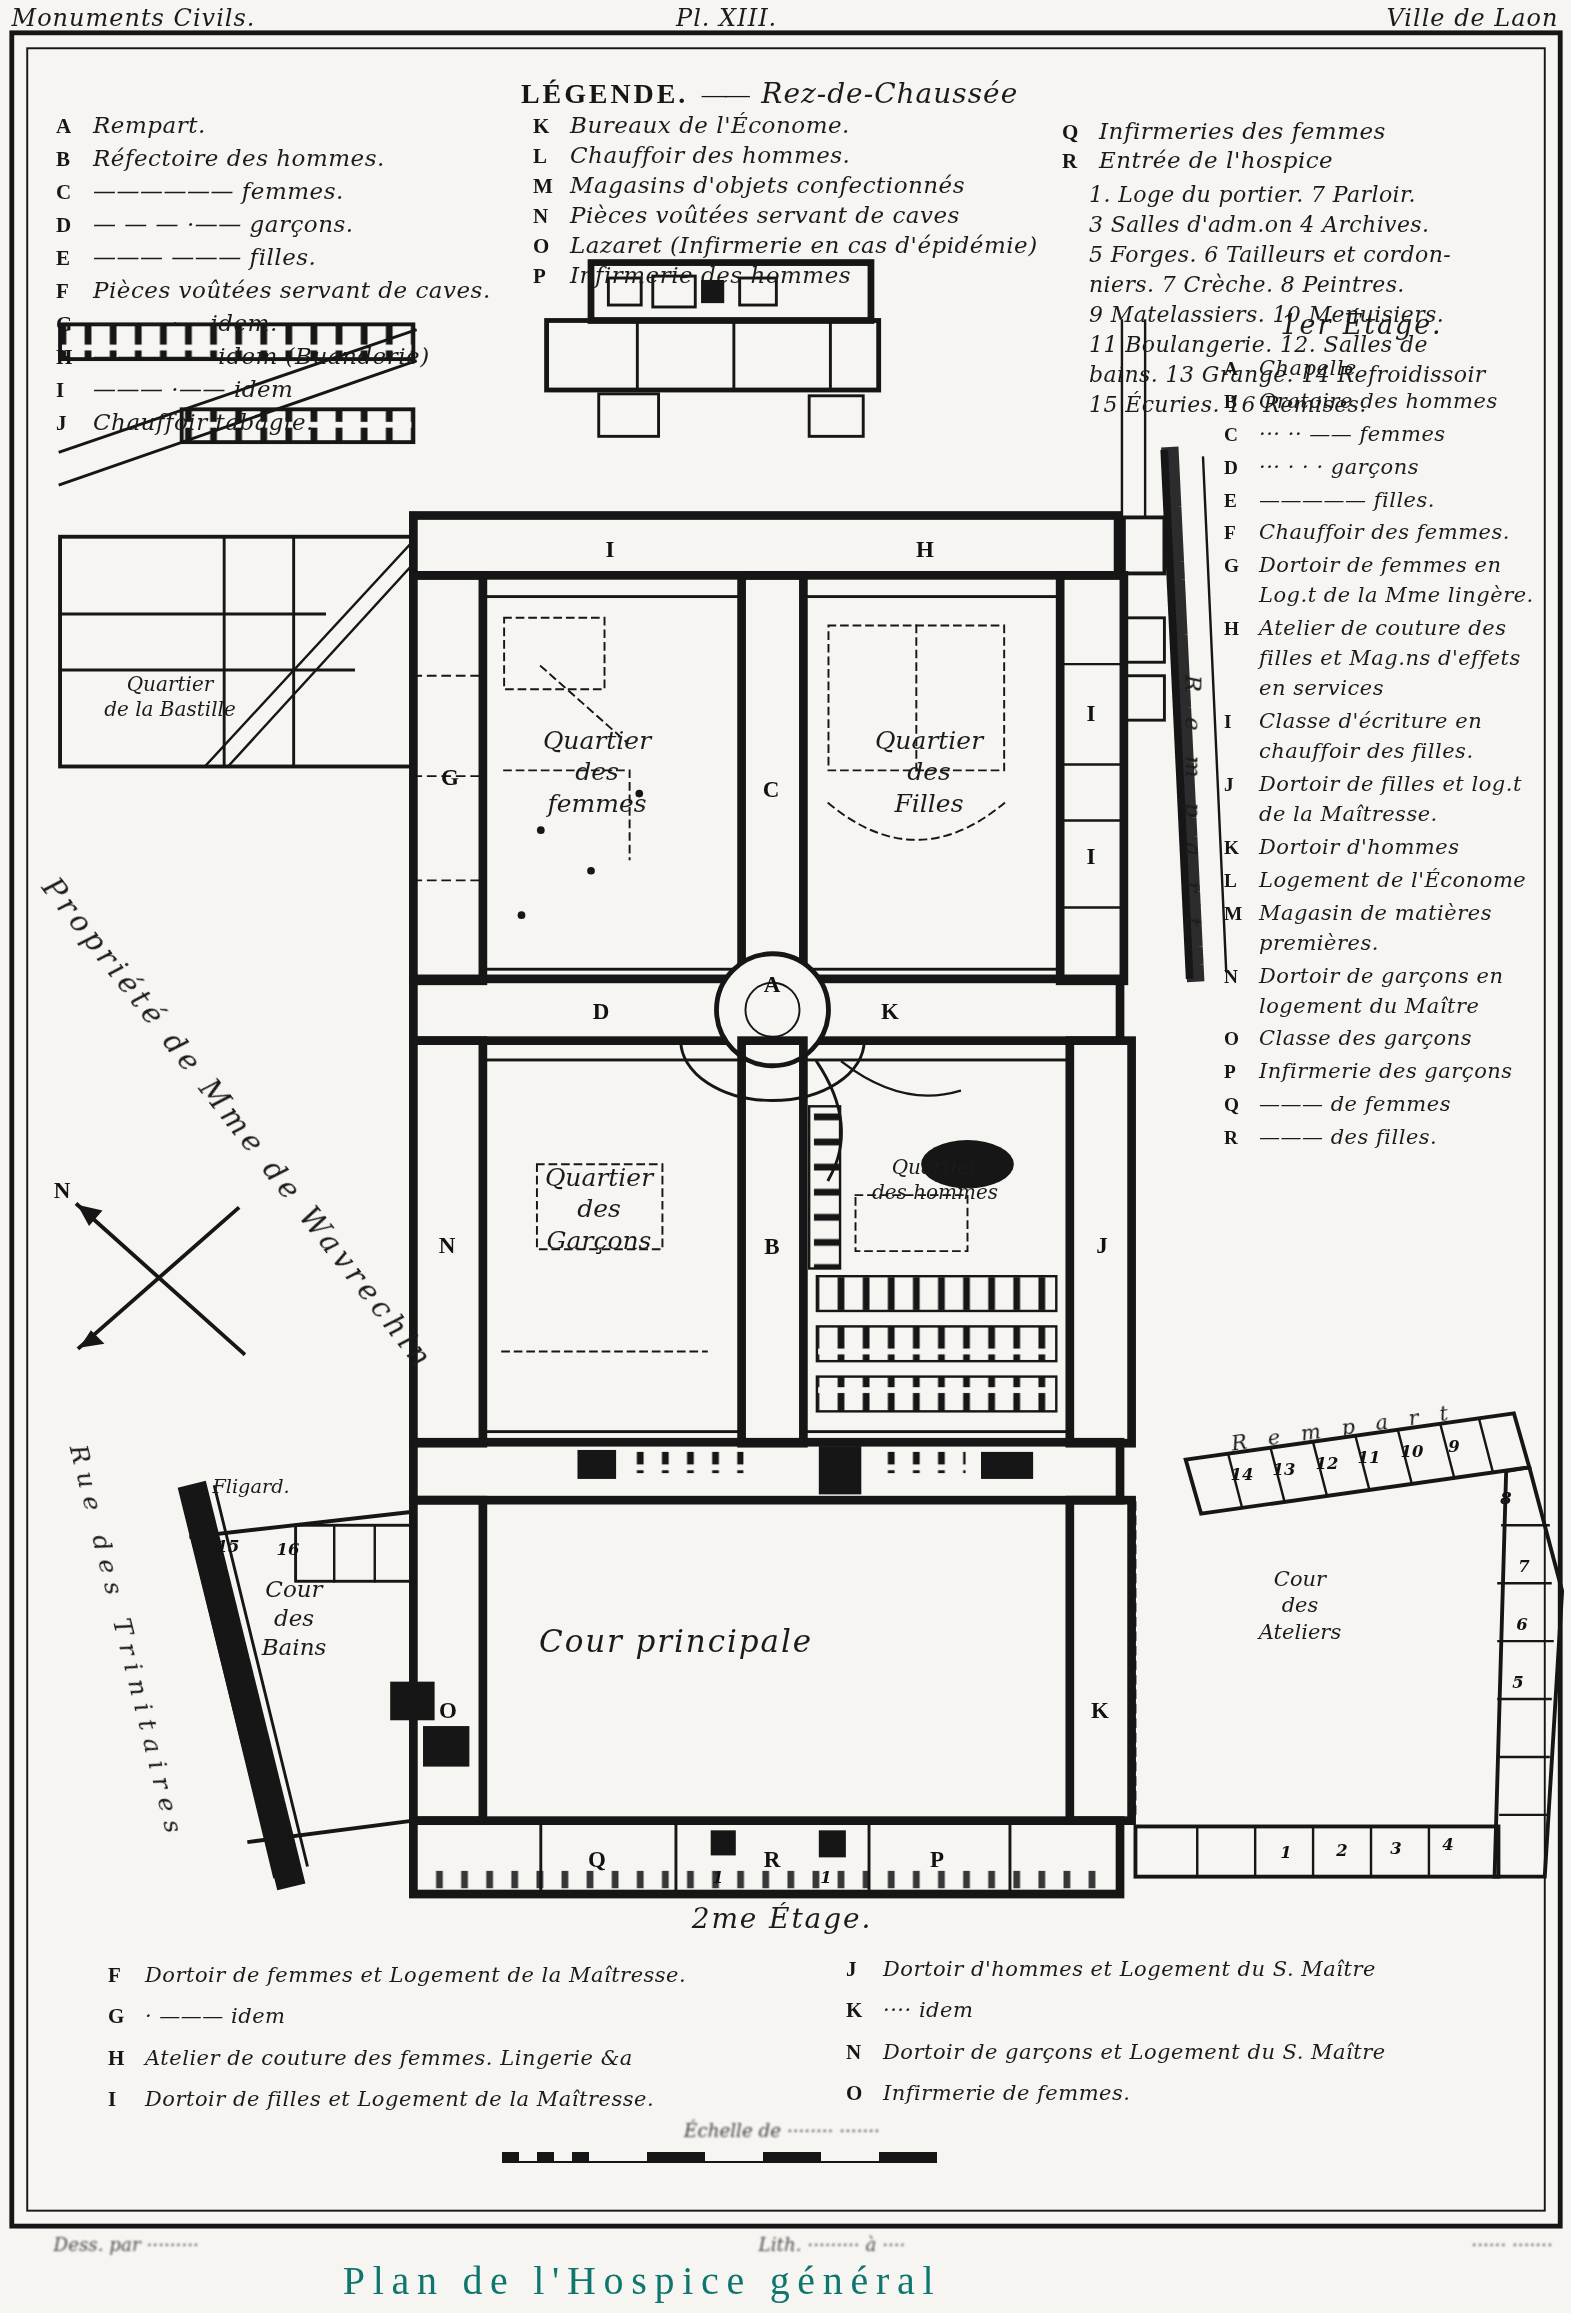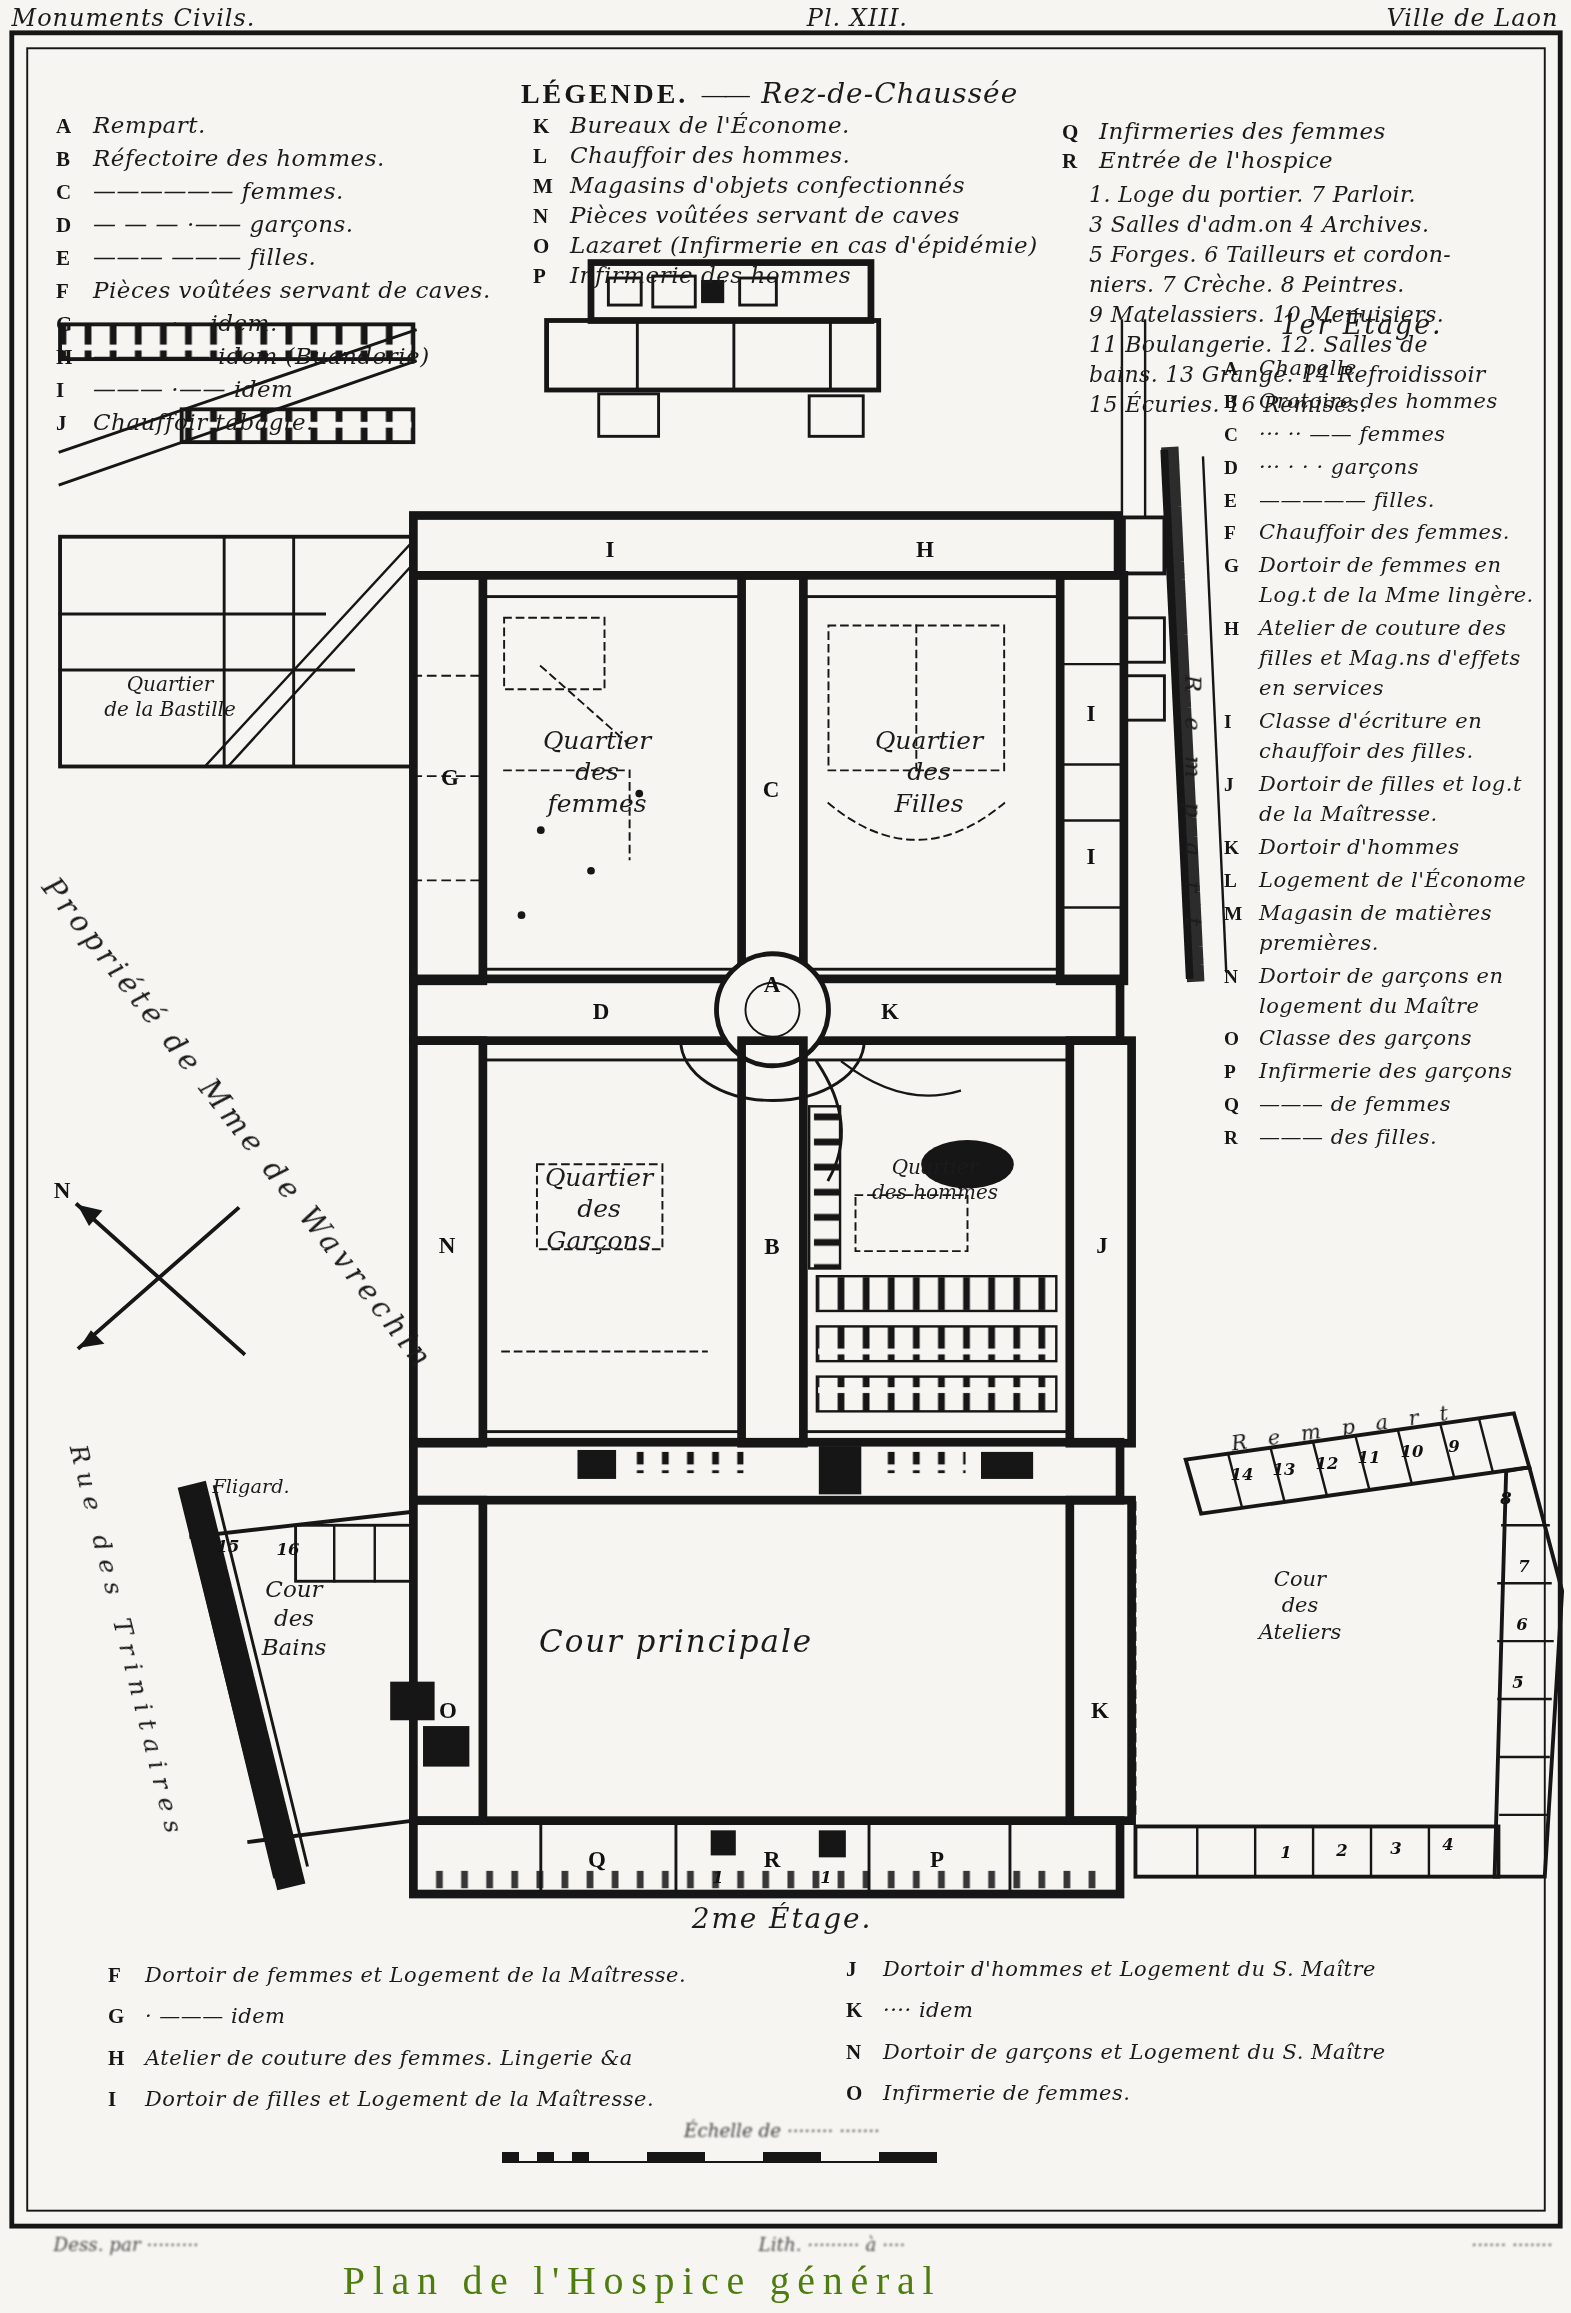--- a/index.html
+++ b/index.html
@@ -10,21 +10,21 @@
   }
   .layer{position:absolute;left:0;top:0;width:1572px;height:2313px;pointer-events:none;}
   .plan-svg{position:absolute;left:0;top:0;width:1572px;height:2313px;}
   .hand{font-family:"DejaVu Serif",serif;font-style:italic;color:#1b1b1b;filter:blur(0.4px);}
   .print{font-family:"Liberation Serif",serif;font-style:normal;}
   .pre{white-space:pre-line;}
 
   
   .hdr{position:absolute;top:3.9px;font-size:24px;filter:blur(0.5px);letter-spacing:1px;}
   .hdr-left{left:11.6px;}
-  .hdr-center{left:676px;width:232px;text-align:right;}
+  .hdr-center{left:676px;width:232px;text-align:left;}
   .hdr-right{right:13.5px;}
 
   
   .legend-title{position:absolute;left:521px;top:54px;display:flex;align-items:baseline;gap:13.5px;}
   .legend-title .main{font-weight:bold;font-size:28px;letter-spacing:2.9px;margin-top:24px;}
   .legend-title .dash{font-size:25px;letter-spacing:-1.9px;}
   .legend-title .floor{font-size:28px;letter-spacing:1px;}
 
   .lg-col{position:absolute;}
   .lg-row{display:flex;align-items:baseline;}
@@ -63,21 +63,21 @@
   .scale-bar .seg{height:8.7px;}
   .seg.b{background:#161616;}
   .seg.w{background:transparent;}
 
   
   .foot{position:absolute;top:2234px;font-size:18.3px;filter:blur(0.9px);opacity:.8;margin-left:40px;}
   .foot-left{left:13.5px;}
   .foot-center{left:618px;width:348px;text-align:center;}
   .foot-right{right:19.3px;}
   .sheet-title{position:absolute;left:0;top:2257px;width:1284px;text-align:center;
-    font-size:40px;letter-spacing:7.7px;color:#4d7c0f;filter:blur(0.4px);}
+    font-size:40px;letter-spacing:7.7px;color:#0f766e;filter:blur(0.4px);}
 </style>
 </head>
 <body>
 
 <svg class="plan-svg" viewBox="0 0 1628 2396" aria-hidden="true">
   <defs>
     <pattern id="comb" width="26" height="40" patternUnits="userSpaceOnUse">
       <path d="M13 3 V37" stroke="#161616" stroke-width="7"></path>
     </pattern>
     <pattern id="combH" width="40" height="26" patternUnits="userSpaceOnUse">

